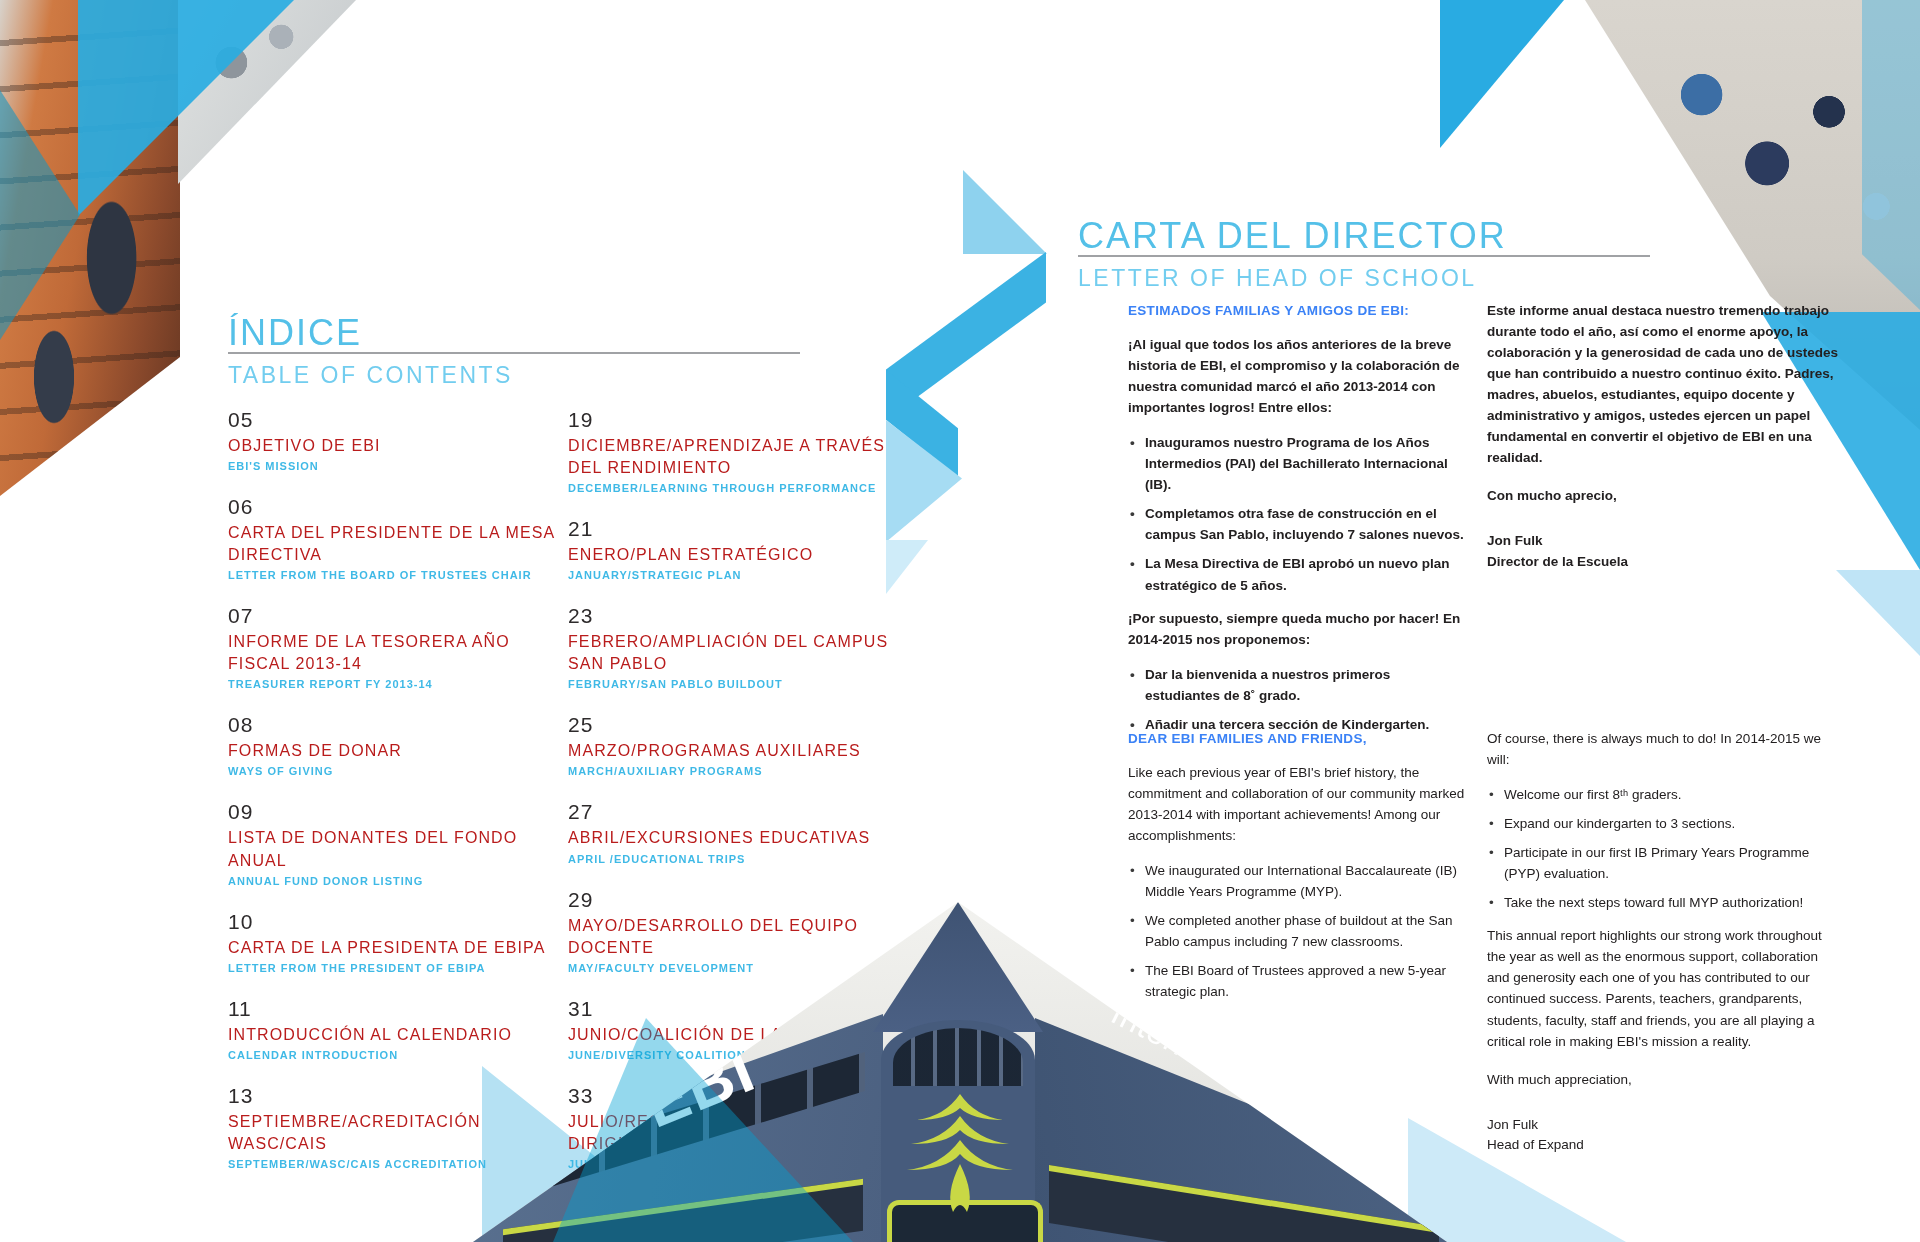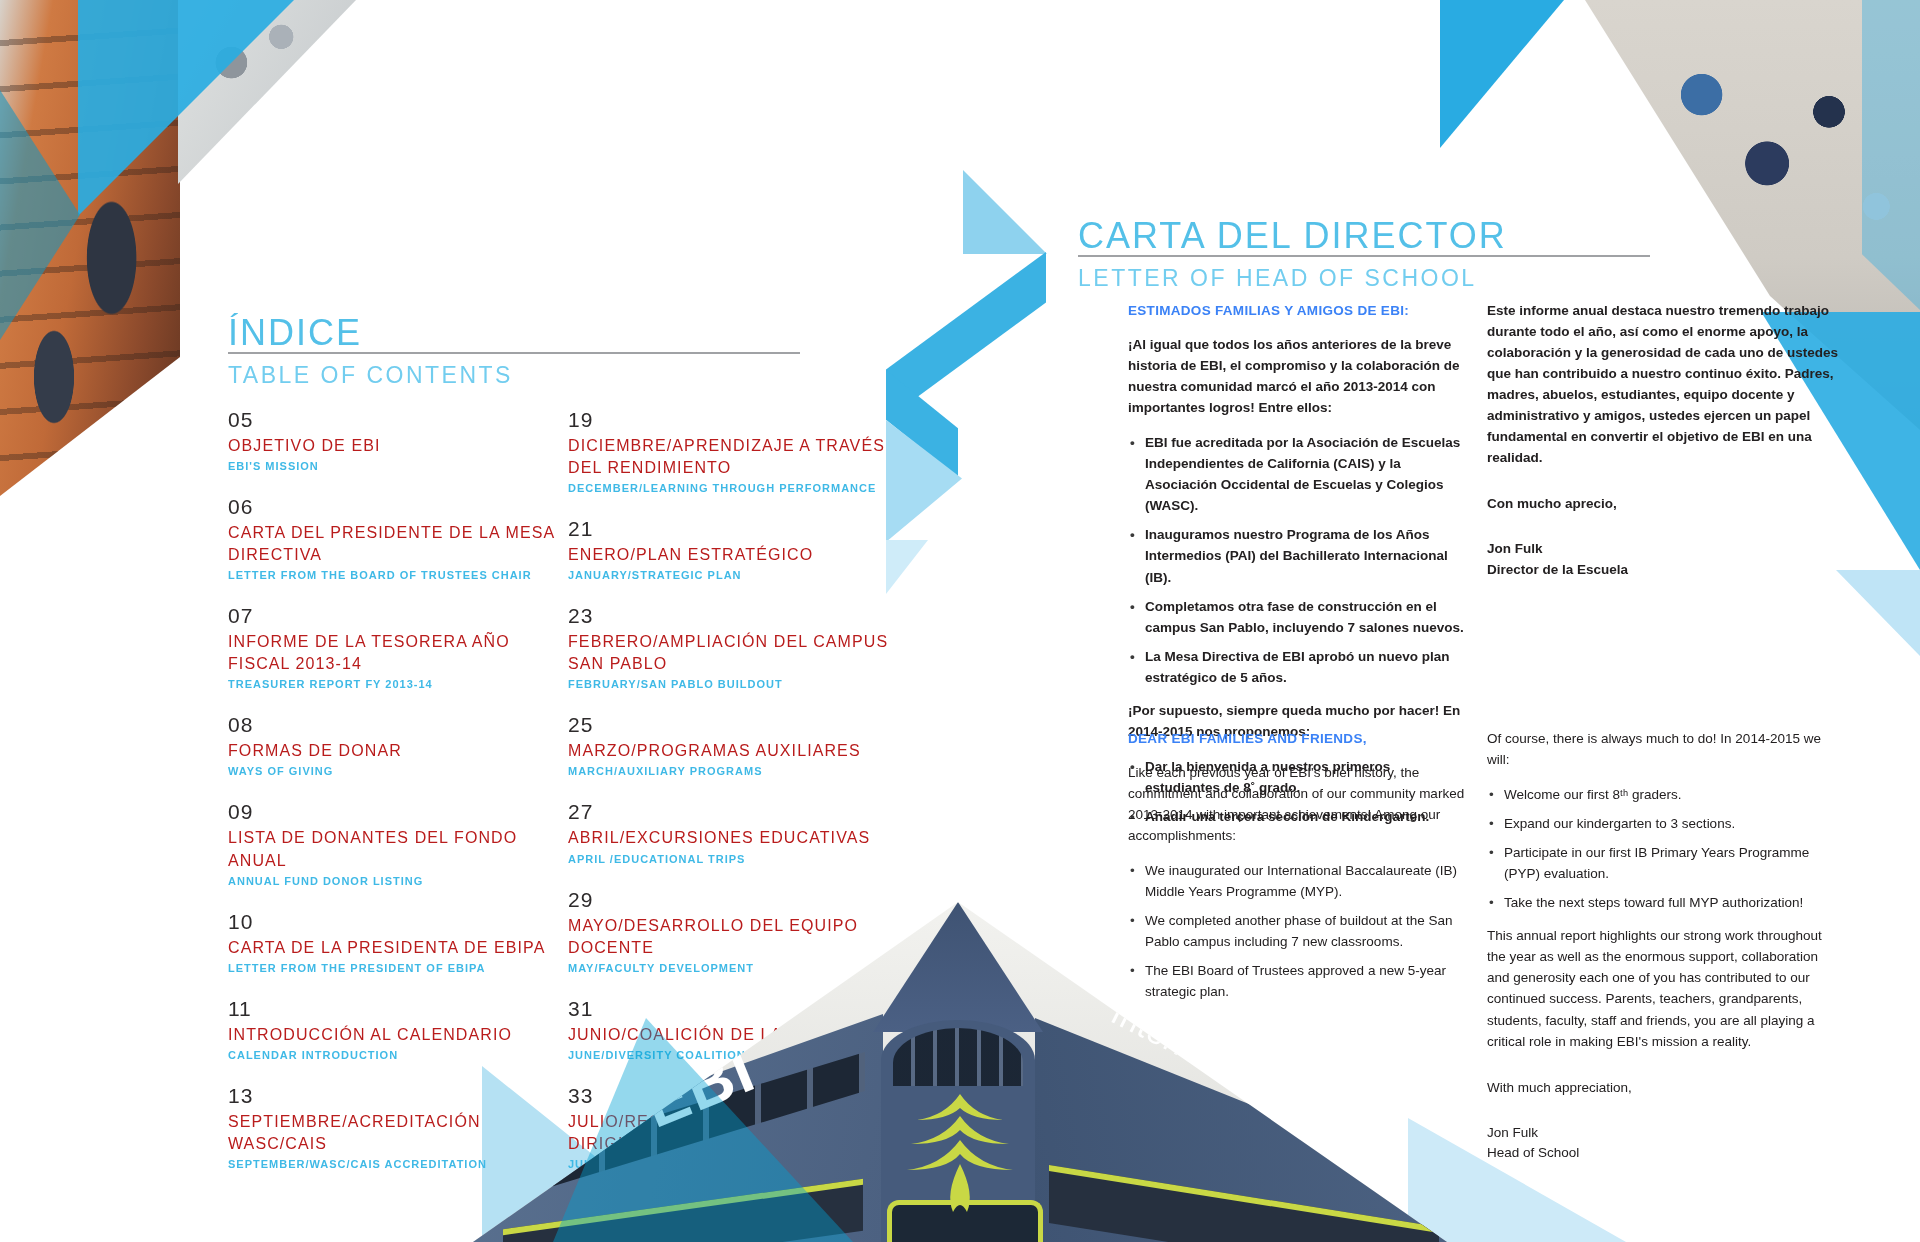--- a/index.html
+++ b/index.html
@@ -110,21 +110,21 @@
   .toc-caption{font-size:11px;font-weight:700;letter-spacing:1px;color:#3fb9e6;}
 
   .col{position:absolute;font-size:13.5px;line-height:1.56;}
   .col.es{font-weight:700;}
   .col.en{font-weight:400;}
   .salutation{color:#3b82f6;font-weight:700;font-size:13.5px;letter-spacing:.3px;margin-bottom:13px;}
   .col p{margin:0 0 14px 0;}
   .col ul{list-style:none;margin:0 0 12px 0;padding:0;}
   .col li{position:relative;padding-left:17px;margin-bottom:8px;}
   .col li::before{content:"•";position:absolute;left:2px;top:0;color:#3a3a3a;}
-  .sig{margin-top:26px;}
+  .sig{margin-top:18px;}
   .sig div{line-height:1.55;}
 </style>
 </head>
 <body>
 
 <div id="page">
 
   <div class="deco tl-photo"></div>
   <div class="deco tl-photo2"></div>
   <div class="deco tl-cyan"></div>
@@ -260,21 +260,20 @@
     </div>
 
   <div class="abs sec-title" style="left:1078px;top:215px;">CARTA DEL DIRECTOR</div>
   <div class="abs rule" style="left:1078px;top:255px;width:572px;"></div>
   <div class="abs sec-sub" style="left:1078px;top:265px;">LETTER OF HEAD OF SCHOOL</div>
 
   <div class="col es" style="left:1128px;top:300px;width:338px;">
     <div class="salutation">ESTIMADOS FAMILIAS Y AMIGOS DE EBI:</div>
     <p>¡Al igual que todos los años anteriores de la breve historia de EBI, el compromiso y la colaboración de nuestra comunidad marcó el año 2013-2014 con importantes logros! Entre ellos:</p>
     <ul>
-        <li>EBI fue acreditada por la Asociación de Escuelas Independientes de California (CAIS) y la Asociación Occidental de Escuelas y Colegios (WASC).</li>
         <li>Inauguramos nuestro Programa de los Años Intermedios (PAI) del Bachillerato Internacional (IB).</li>
         <li>Completamos otra fase de construcción en el campus San Pablo, incluyendo 7 salones nuevos.</li>
         <li>La Mesa Directiva de EBI aprobó un nuevo plan estratégico de 5 años.</li>
       </ul>
     <p>¡Por supuesto, siempre queda mucho por hacer! En 2014-2015 nos proponemos:</p>
     <ul>
         <li>Dar la bienvenida a nuestros primeros estudiantes de 8˚ grado.</li>
         <li>Añadir una tercera sección de Kindergarten.</li>
       </ul>
   </div>
@@ -303,17 +302,17 @@
     <ul>
         <li>Welcome our first 8ᵗʰ graders.</li>
         <li>Expand our kindergarten to 3 sections.</li>
         <li>Participate in our first IB Primary Years Programme (PYP) evaluation.</li>
         <li>Take the next steps toward full MYP authorization!</li>
       </ul>
     <p>This annual report highlights our strong work throughout the year as well as the enormous support, collaboration and generosity each one of you has contributed to our continued success. Parents, teachers, grandparents, students, faculty, staff and friends, you are all playing a critical role in making EBI's mission a reality.</p>
     <div class="sig">
       <div>With much appreciation,</div>
       <div style="margin-top:24px;">Jon Fulk</div>
-      <div>Head of School</div>
+      <div>Head of Expand</div>
     </div>
   </div>
 
 </div>
 
 </body></html>

